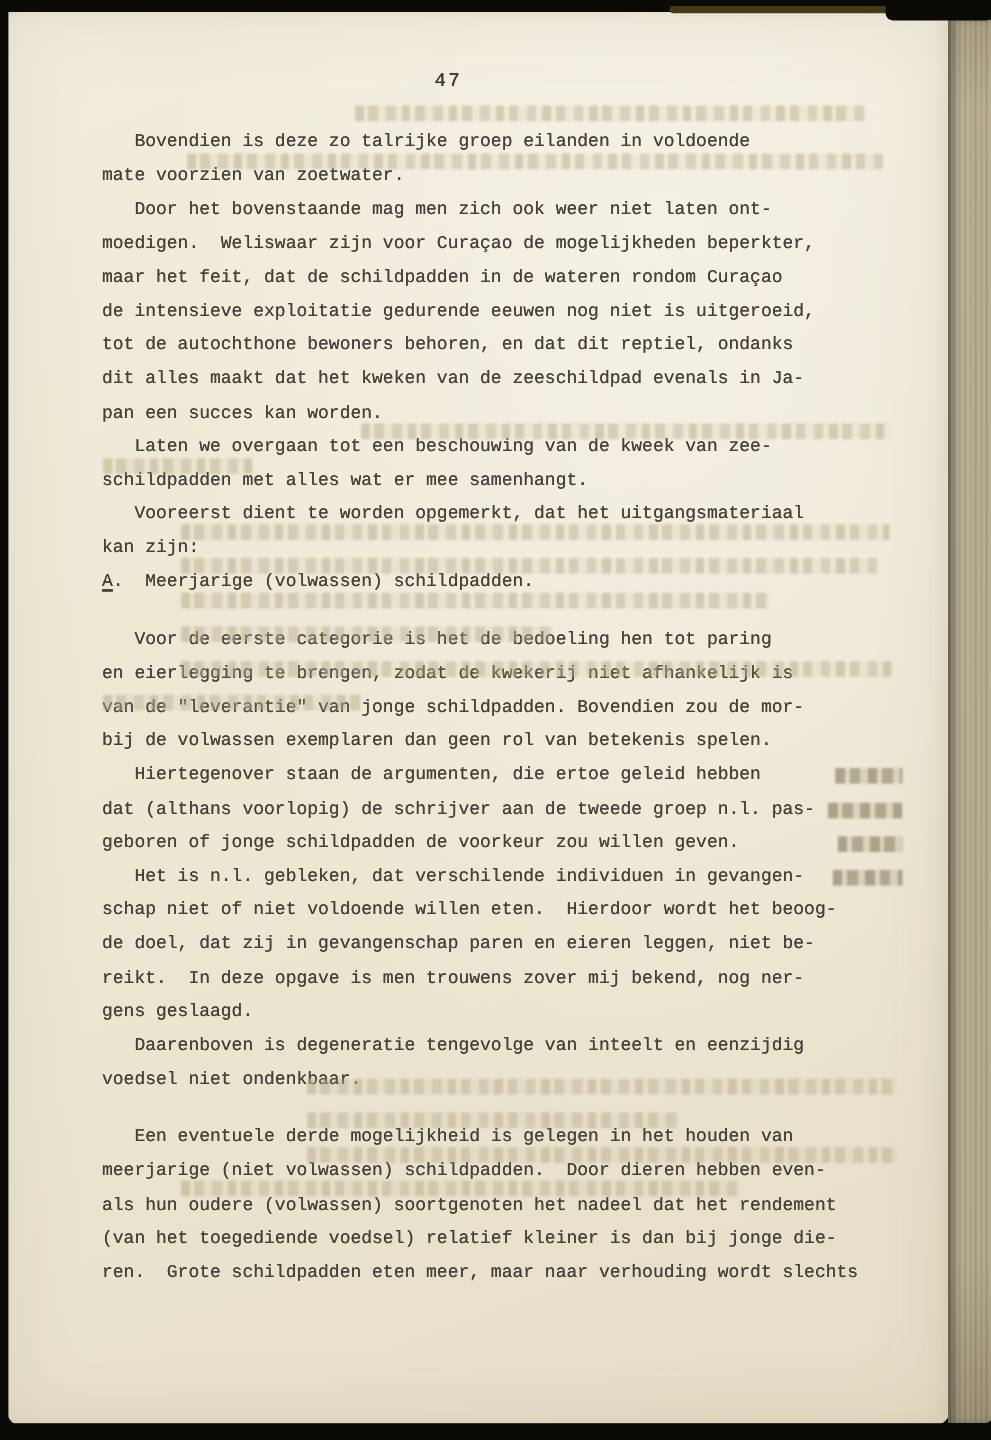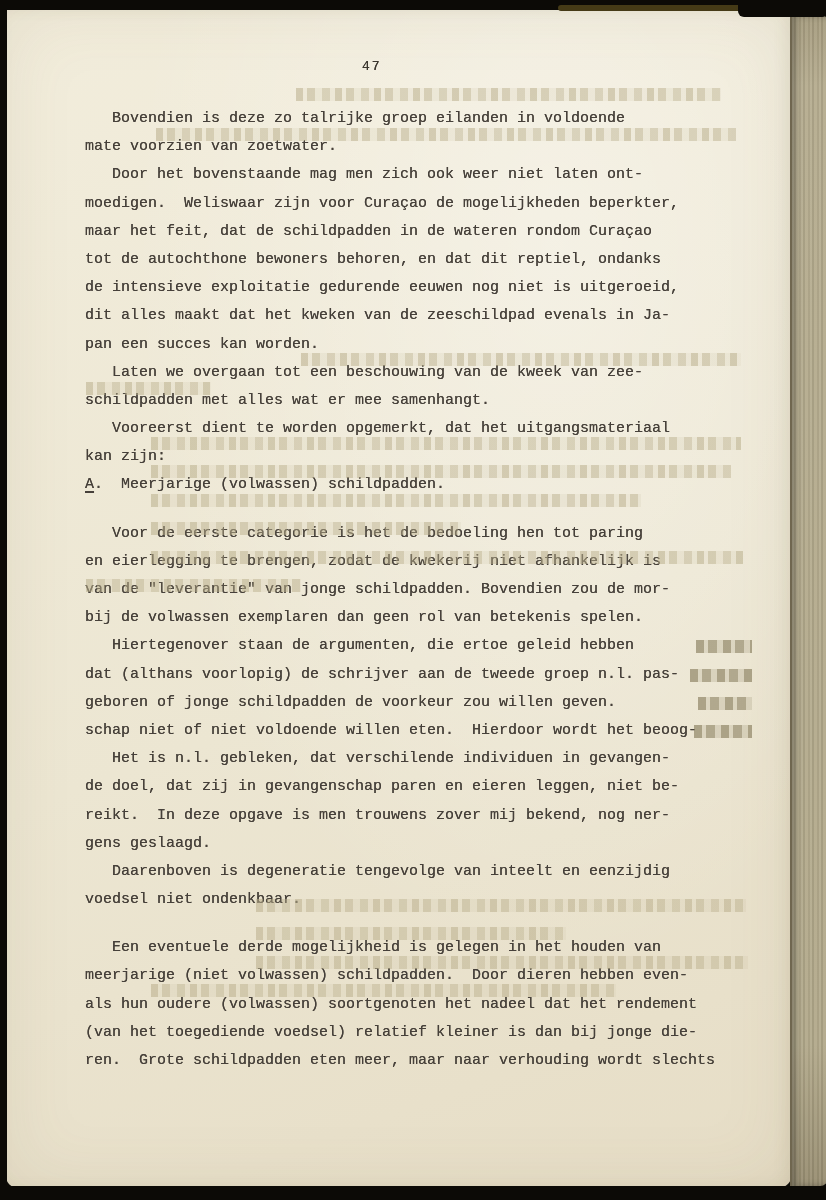--- a/index.html
+++ b/index.html
@@ -52,21 +52,21 @@
       rgba(185,174,139,0.45) 26px 34px, rgba(185,174,139,0.10) 34px 39px);
   }
   .ghost.dark{
     background:repeating-linear-gradient(90deg,
       rgba(128,117,84,0.60) 0 8px, rgba(128,117,84,0.15) 8px 12px,
       rgba(128,117,84,0.55) 12px 21px, rgba(128,117,84,0.18) 21px 27px);
   }
 
   .page-number{
     position:absolute;left:356px;top:50px;
-    font-size:13px;letter-spacing:2px;
+    font-size:16px;letter-spacing:2px;
     color:#3b362e;
     text-shadow:0 0 0.6px rgba(50,45,38,0.9);
   }
 
   .text-block{
     position:absolute;left:79px;top:96px;width:680px;
     font-size:15px;
     color:#46403a;
     text-shadow:0 0 0.55px rgba(58,52,44,0.85);
   }
@@ -80,39 +80,39 @@
 <div class="stage">
 
   <div class="paper">
     <div class="page-number">47</div>
     <div class="text-block">
         <div class="tline">   Bovendien is deze zo talrijke groep eilanden in voldoende</div>
         <div class="tline">mate voorzien van zoetwater.</div>
         <div class="tline">   Door het bovenstaande mag men zich ook weer niet laten ont-</div>
         <div class="tline">moedigen.  Weliswaar zijn voor Curaçao de mogelijkheden beperkter,</div>
         <div class="tline">maar het feit, dat de schildpadden in de wateren rondom Curaçao</div>
+        <div class="tline">de intensieve exploitatie gedurende eeuwen nog niet is uitgeroeid,</div>
         <div class="tline">tot de autochthone bewoners behoren, en dat dit reptiel, ondanks</div>
-        <div class="tline">de intensieve exploitatie gedurende eeuwen nog niet is uitgeroeid,</div>
         <div class="tline">dit alles maakt dat het kweken van de zeeschildpad evenals in Ja-</div>
         <div class="tline">pan een succes kan worden.</div>
         <div class="tline">   Laten we overgaan tot een beschouwing van de kweek van zee-</div>
         <div class="tline">schildpadden met alles wat er mee samenhangt.</div>
         <div class="tline">   Vooreerst dient te worden opgemerkt, dat het uitgangsmateriaal</div>
         <div class="tline">kan zijn:</div>
         <div class="tline"><span class="uline">A</span>.  Meerjarige (volwassen) schildpadden.</div>
         <div class="tline blank">&nbsp;</div>
         <div class="tline">   Voor de eerste categorie is het de bedoeling hen tot paring</div>
         <div class="tline">en eierlegging te brengen, zodat de kwekerij niet afhankelijk is</div>
         <div class="tline">van de "leverantie" van jonge schildpadden. Bovendien zou de mor-</div>
         <div class="tline">bij de volwassen exemplaren dan geen rol van betekenis spelen.</div>
         <div class="tline">   Hiertegenover staan de argumenten, die ertoe geleid hebben</div>
         <div class="tline">dat (althans voorlopig) de schrijver aan de tweede groep n.l. pas-</div>
         <div class="tline">geboren of jonge schildpadden de voorkeur zou willen geven.</div>
+        <div class="tline">   Het is n.l. gebleken, dat verschilende individuen in gevangen-</div>
         <div class="tline">schap niet of niet voldoende willen eten.  Hierdoor wordt het beoog-</div>
-        <div class="tline">   Het is n.l. gebleken, dat verschilende individuen in gevangen-</div>
         <div class="tline">de doel, dat zij in gevangenschap paren en eieren leggen, niet be-</div>
         <div class="tline">reikt.  In deze opgave is men trouwens zover mij bekend, nog ner-</div>
         <div class="tline">gens geslaagd.</div>
         <div class="tline">   Daarenboven is degeneratie tengevolge van inteelt en eenzijdig</div>
         <div class="tline">voedsel niet ondenkbaar.</div>
         <div class="tline blank">&nbsp;</div>
         <div class="tline">   Een eventuele derde mogelijkheid is gelegen in het houden van</div>
         <div class="tline">meerjarige (niet volwassen) schildpadden.  Door dieren hebben even-</div>
         <div class="tline">als hun oudere (volwassen) soortgenoten het nadeel dat het rendement</div>
         <div class="tline">(van het toegediende voedsel) relatief kleiner is dan bij jonge die-</div>

